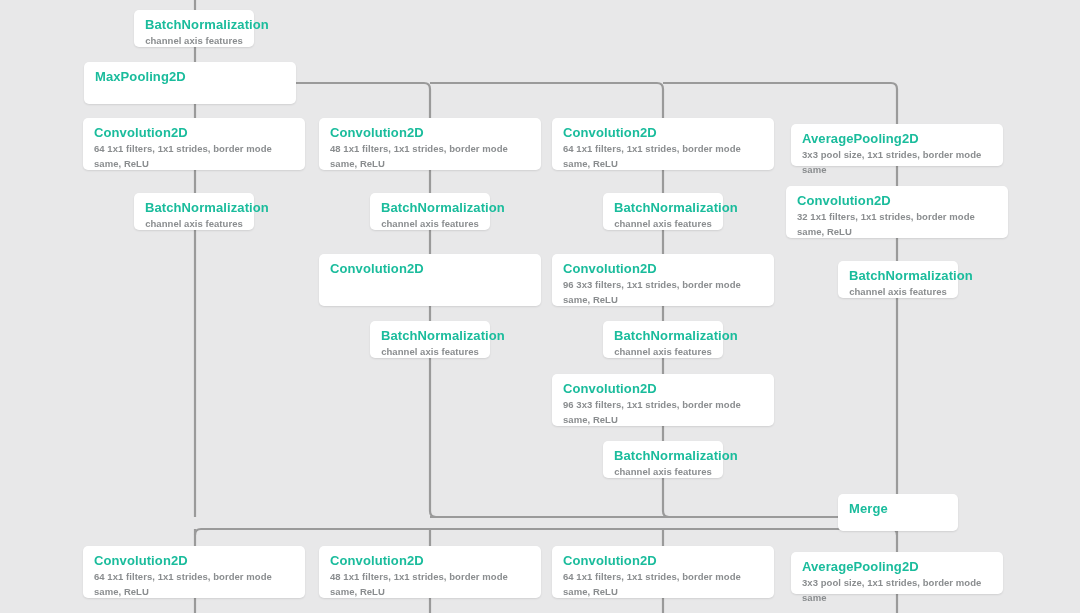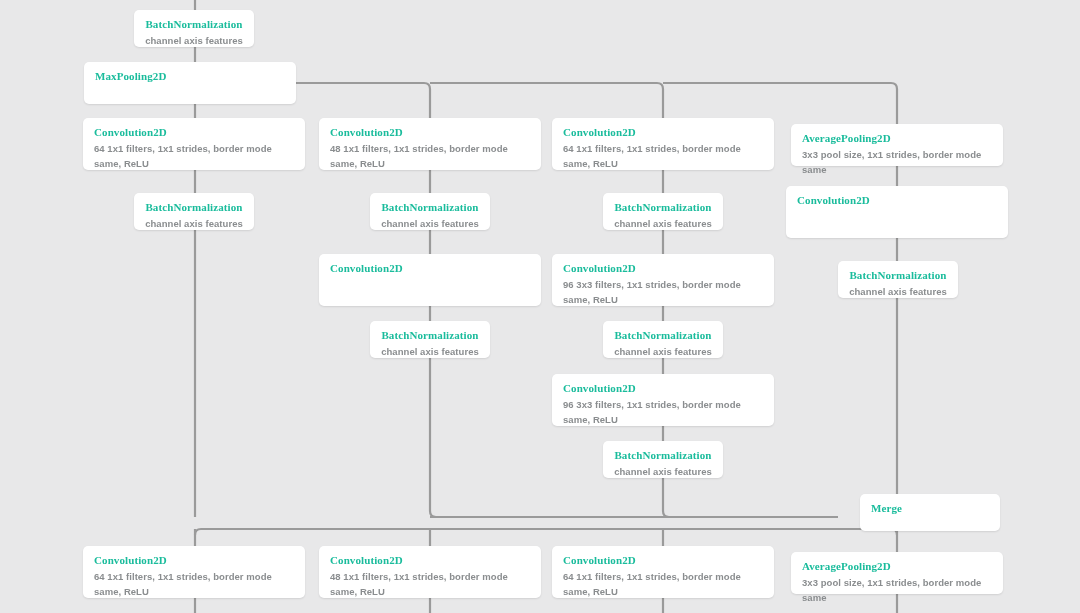--- a/index.html
+++ b/index.html
@@ -29,25 +29,24 @@
     background: #ffffff;
     border-radius: 5px;
     box-shadow: 0 1px 2px rgba(0,0,0,0.10);
     box-sizing: border-box;
     padding: 7px 11px 8px 11px;
     z-index: 5;
   }
   .node-title {
     color: #1abc9c;
     font-weight: bold;
-    font-size: 11px;
+    font-size: 13px;
     line-height: 15px;
     letter-spacing: 0.1px;
     white-space: nowrap;
-    font-family: Liberation Serif, serif;
   }
   .node-desc {
     color: #8a8d8f;
     font-size: 9.5px;
     line-height: 15px;
     letter-spacing: 0.05px;
     margin-top: 1px;
     font-weight: bold;
   }
   .node.center .node-title,
@@ -125,20 +124,21 @@
       <div class="node center" style="left: 370px; top: 193px; width: 120px; height: 37px;">
         <div class="node-title">BatchNormalization</div>
         <div class="node-desc">channel axis features</div>
       </div>
       <div class="node center" style="left: 603px; top: 193px; width: 120px; height: 37px;">
         <div class="node-title">BatchNormalization</div>
         <div class="node-desc">channel axis features</div>
       </div>
       <div class="node" style="left: 786px; top: 186px; width: 222px; height: 52px;">
         <div class="node-title">Convolution2D</div>
+        <div class="node-desc">32 1x1 filters, 1x1 strides, border mode same, ReLU</div>
       </div>
       <div class="node" style="left: 319px; top: 254px; width: 222px; height: 52px;">
         <div class="node-title">Convolution2D</div>
       </div>
       <div class="node" style="left: 552px; top: 254px; width: 222px; height: 52px;">
         <div class="node-title">Convolution2D</div>
         <div class="node-desc">96 3x3 filters, 1x1 strides, border mode same, ReLU</div>
       </div>
       <div class="node center" style="left: 838px; top: 261px; width: 120px; height: 37px;">
         <div class="node-title">BatchNormalization</div>
@@ -153,21 +153,21 @@
         <div class="node-desc">channel axis features</div>
       </div>
       <div class="node" style="left: 552px; top: 374px; width: 222px; height: 52px;">
         <div class="node-title">Convolution2D</div>
         <div class="node-desc">96 3x3 filters, 1x1 strides, border mode same, ReLU</div>
       </div>
       <div class="node center" style="left: 603px; top: 441px; width: 120px; height: 37px;">
         <div class="node-title">BatchNormalization</div>
         <div class="node-desc">channel axis features</div>
       </div>
-      <div class="node" style="left: 860px; top: 494px; width: 140px; height: 37px;">
+      <div class="node" style="left: 838px; top: 494px; width: 120px; height: 37px;">
         <div class="node-title">Merge</div>
       </div>
       <div class="node" style="left: 83px; top: 546px; width: 222px; height: 52px;">
         <div class="node-title">Convolution2D</div>
         <div class="node-desc">64 1x1 filters, 1x1 strides, border mode same, ReLU</div>
       </div>
       <div class="node" style="left: 319px; top: 546px; width: 222px; height: 52px;">
         <div class="node-title">Convolution2D</div>
         <div class="node-desc">48 1x1 filters, 1x1 strides, border mode same, ReLU</div>
       </div>

